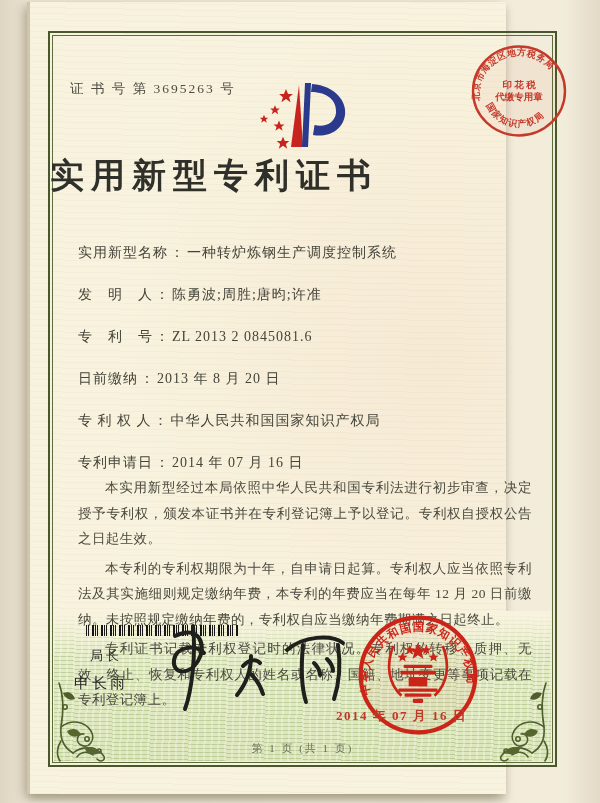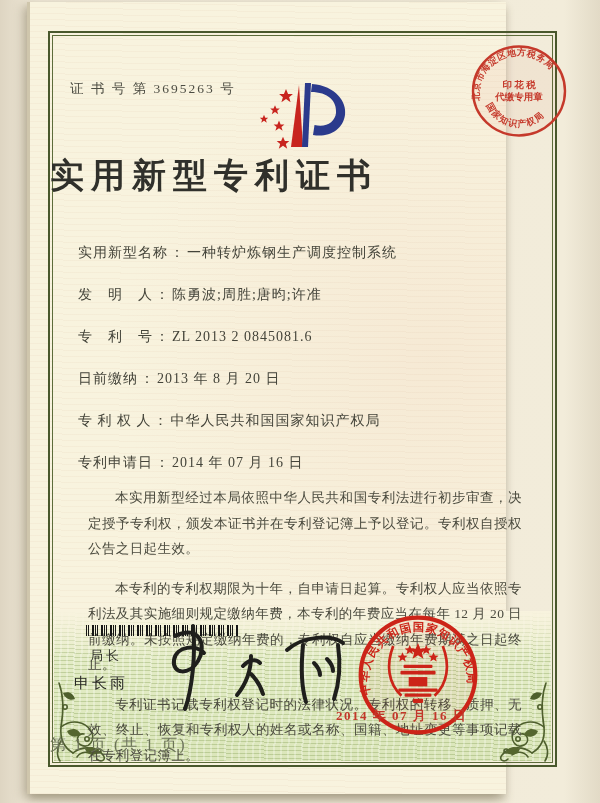--- a/index.html
+++ b/index.html
@@ -38,35 +38,35 @@
     position:absolute;left:0;right:0;top:120px;text-align:left;
     font-size:34px;font-weight:600;letter-spacing:7px;color:#30302b;
   }
   .field{position:absolute;left:28px;font-size:14px;color:#44443a;letter-spacing:1px;white-space:nowrap;}
   .f0{top:211px}.f1{top:253px}.f2{top:295px}.f3{top:337px}.f4{top:379px}.f5{top:421px}
   .field .sep{padding:0 2px;}
   .body-text{
     position:absolute;left:24px;top:438px;width:462px;
     font-size:13.5px;line-height:25.5px;color:#4a4a3e;text-align:justify;letter-spacing:.4px;
   }
-  .body-text p{margin:14px;text-indent:2em;}
+  .body-text p{margin:4px;text-indent:2em;}
   .barcode{
     position:absolute;left:36px;top:592px;width:152px;height:11px;
     background:repeating-linear-gradient(90deg,#161616 0 1px,transparent 1px 2px,#161616 2px 3px,transparent 3px 6px,#161616 6px 8px,transparent 8px 9px);
   }
   .director-title{position:absolute;left:40px;top:614px;font-size:13px;color:#2e2e28;letter-spacing:3px;}
   .director-name{position:absolute;left:24px;top:641px;font-size:15px;font-weight:400;color:#262622;letter-spacing:3px;}
   .signature{position:absolute;left:95px;top:583px;width:212px;height:98px;}
   .seal{position:absolute;left:306px;top:580px;width:124px;height:124px;}
   .seal-date{
     position:absolute;left:286px;top:674px;width:150px;
     font-size:13px;font-weight:700;color:#c2372a;letter-spacing:1.5px;white-space:nowrap;
   }
   .tax-stamp{position:absolute;left:419px;top:10px;width:100px;height:97px;}
-  .footer{position:absolute;left:0;right:0;bottom:9px;font-size:16px;color:#6b7258;letter-spacing:2px;}
+  .footer{position:absolute;left:0;right:0;bottom:9px;text-align:center;font-size:11px;color:#6b7258;letter-spacing:2px;}
   .ornament{position:absolute;bottom:2px;width:78px;height:82px;}
   .ornament.left{left:1px;}
   .ornament.right{right:1px;transform:scaleX(-1);}
 </style>
 </head>
 <body>
 
 <div class="sheet">
   <div class="frame">
 

